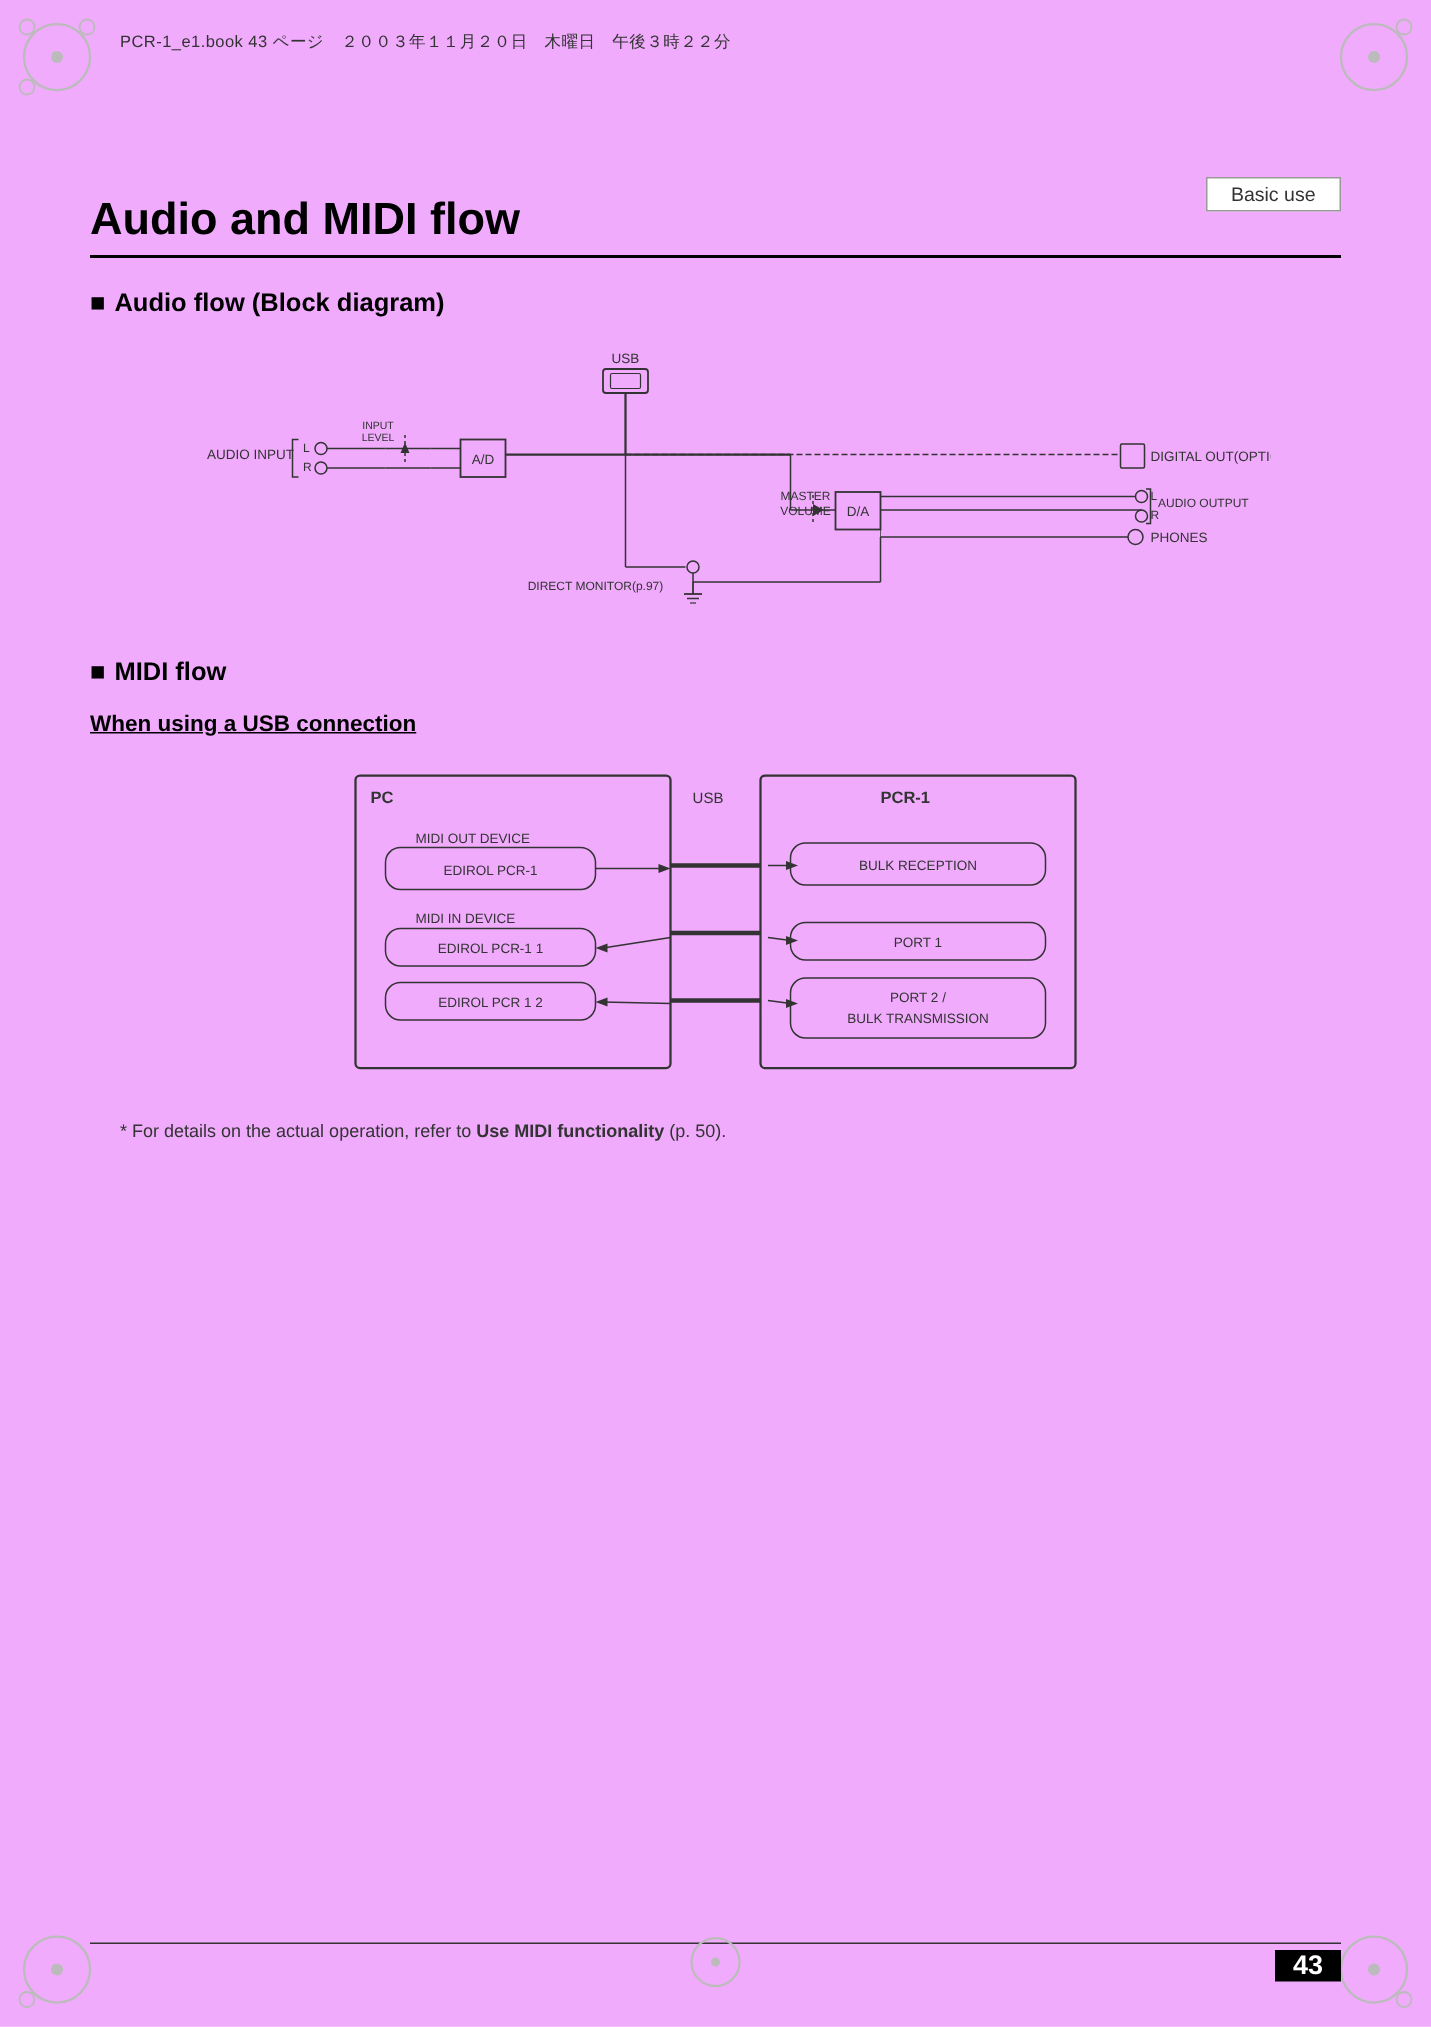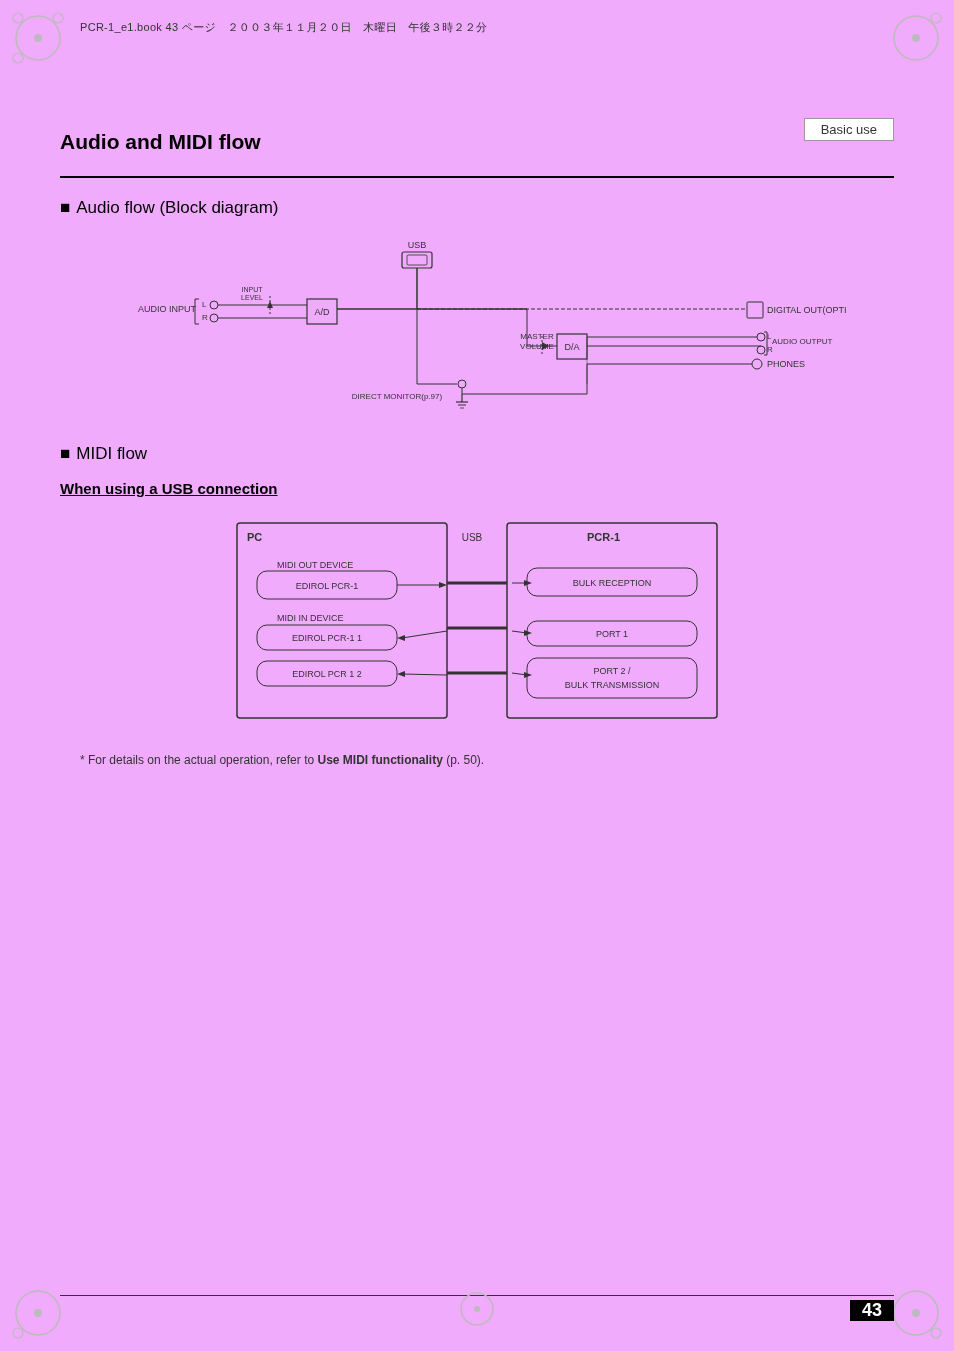--- a/index.html
+++ b/index.html
@@ -71,33 +71,33 @@
     .content {
       position: absolute;
       top: 70px;
       left: 60px;
       right: 60px;
       bottom: 60px;
     }
 
     
     .page-title {
-      font-size: 21px;
+      font-size: 30px;
       font-weight: bold;
       color: #000;
       border-bottom: 2px solid #000;
-      padding-bottom: 22px;
+      padding-bottom: 6px;
       margin-bottom: 20px;
       margin-top: 60px;
     }
 
     
     .section-heading {
       font-size: 17px;
-      font-weight: normal;
+      font-weight: bold;
       color: #000;
       margin-bottom: 16px;
       display: flex;
       align-items: center;
       gap: 6px;
     }
 
     .section-heading::before {
       content: '■';
       font-size: 17px;

